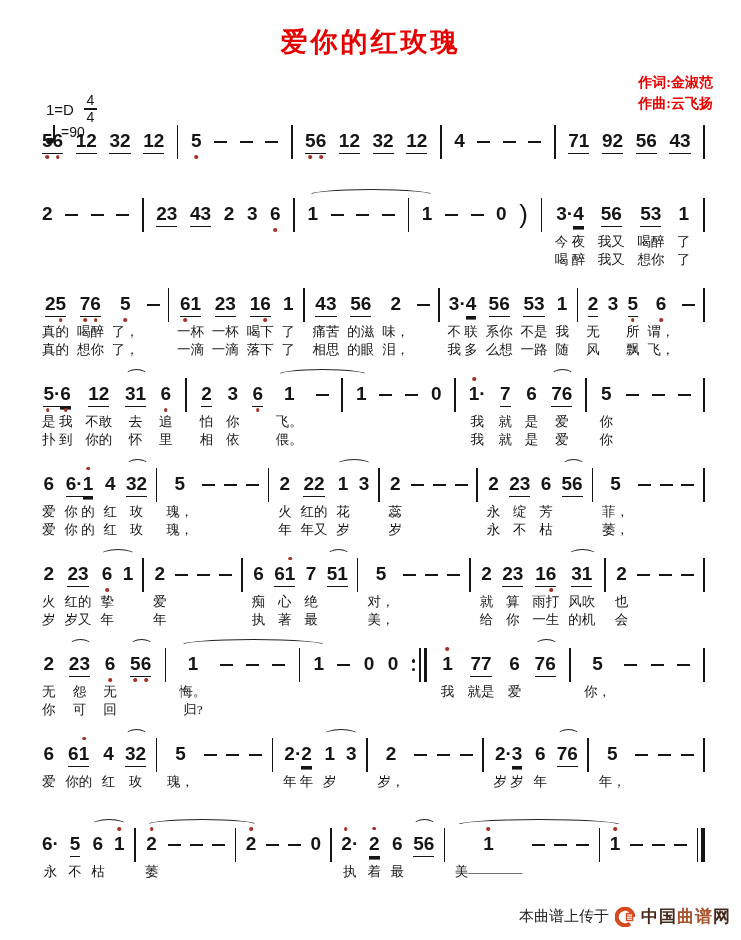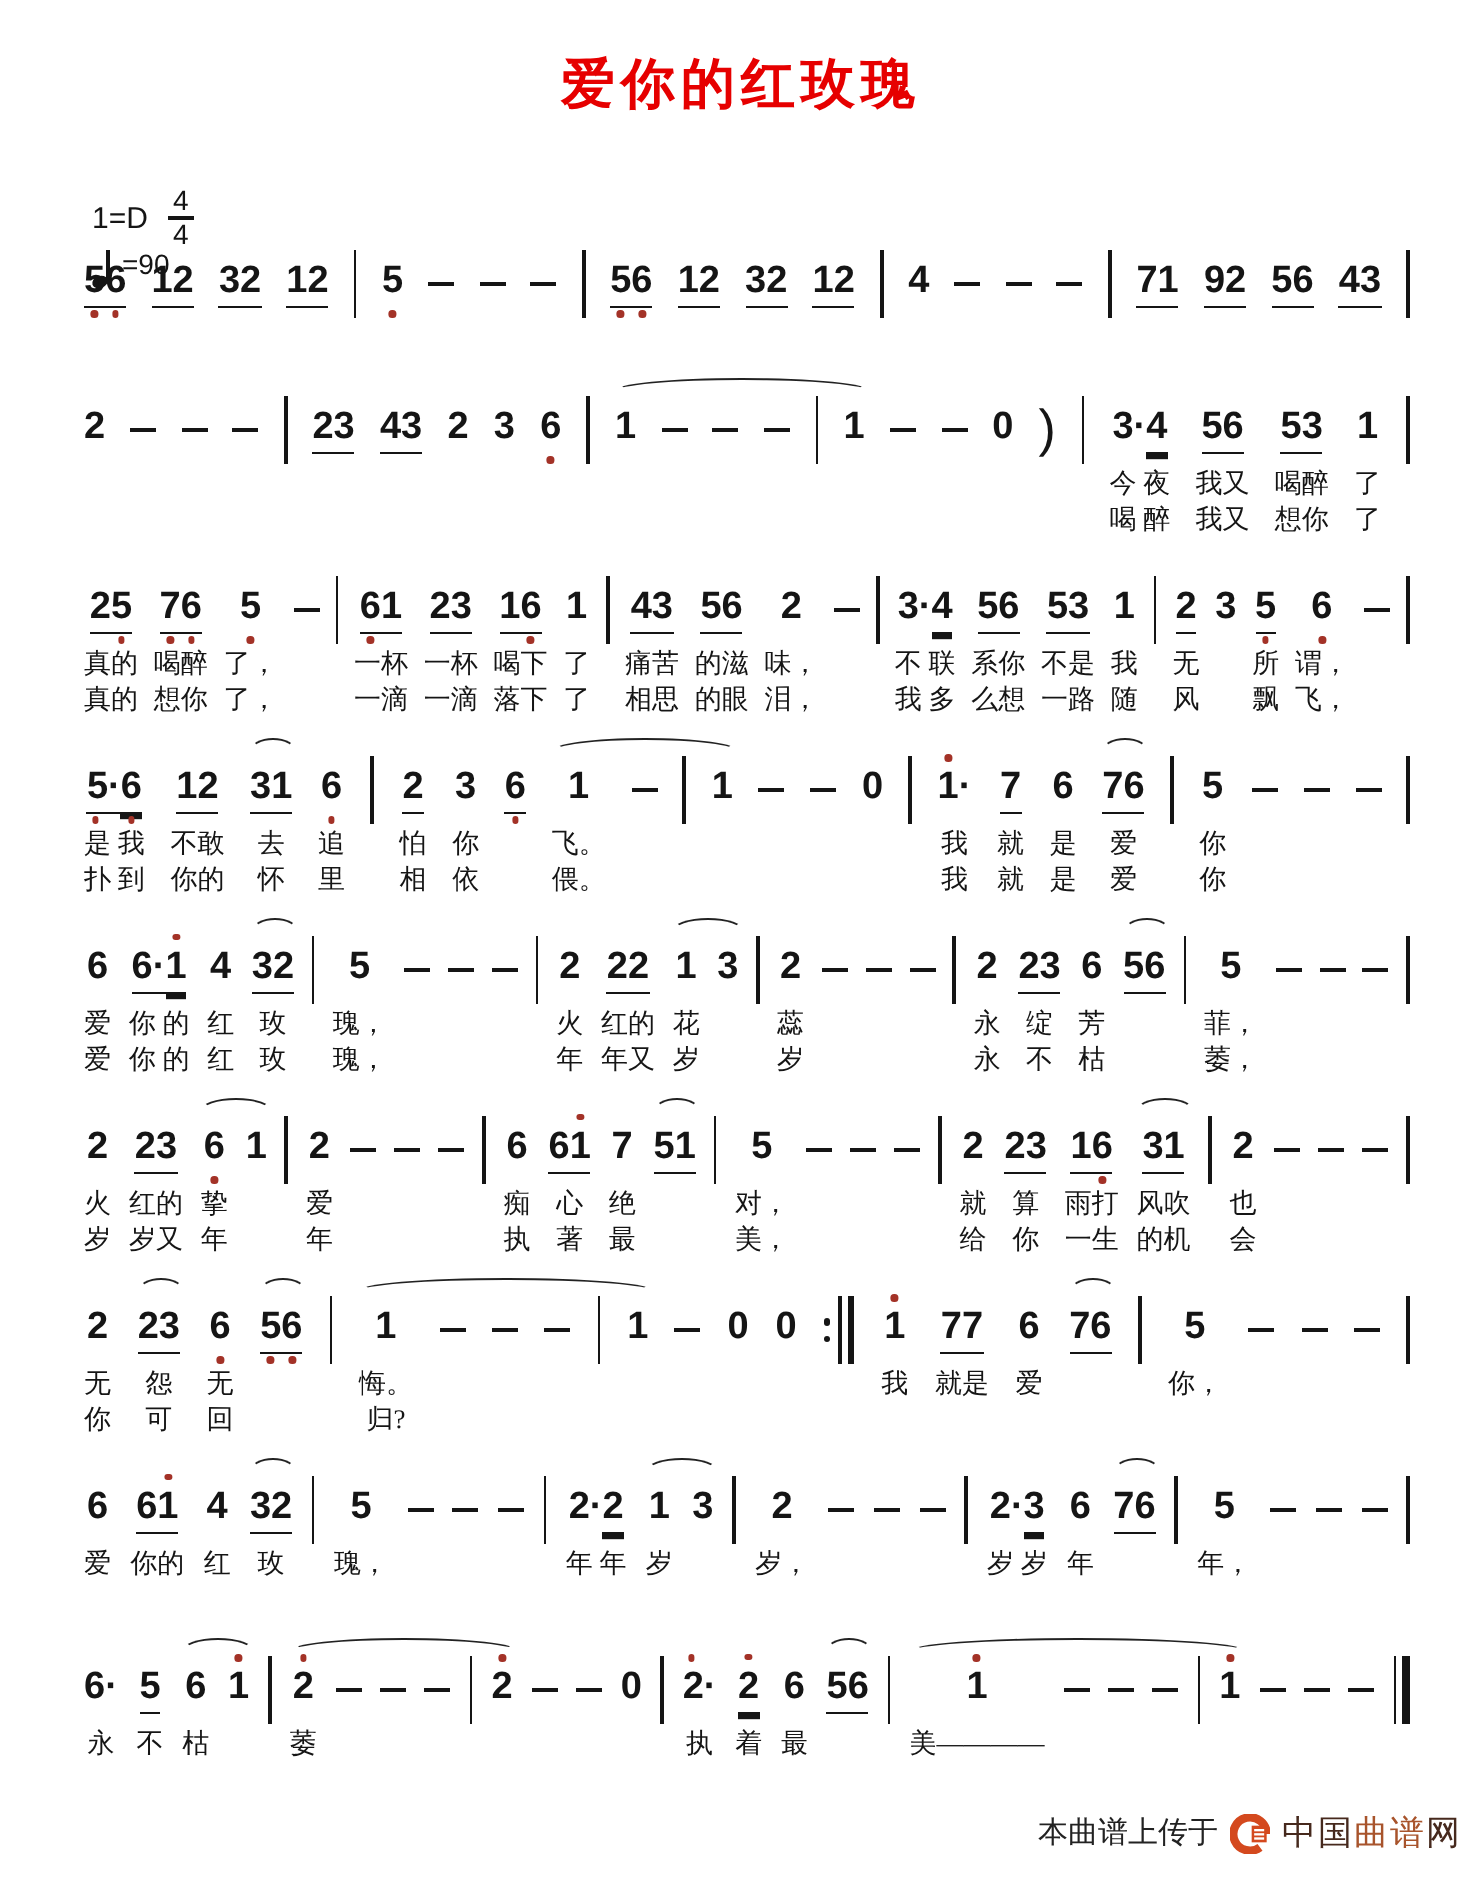--- a/index.html
+++ b/index.html
@@ -48,21 +48,21 @@
   .b1{width:1.6px;height:34px;background:var(--ink);}
   .b2{width:3.6px;height:34px;background:var(--ink);}
   .rdots{display:flex;flex-direction:column;gap:5px;margin-right:1px;}
   .rd{width:3.6px;height:3.6px;border-radius:50%;background:var(--ink);}
   .arc{position:absolute;height:12px;border:1.7px solid #222;border-bottom:none;
        border-left-color:transparent;border-right-color:transparent;border-radius:50%;top:-8px;}
   .mb37{margin-bottom:37px}.mb18{margin-bottom:18px}.mb36{margin-bottom:36px}.mb0{margin-bottom:0}
   
   .footer{position:absolute;right:10px;bottom:12px;display:flex;align-items:center;gap:6px;font-size:15px;}
   .wm-prefix{color:#222;font-family:"Liberation Serif",serif;}
-  .sitename{font-weight:400;font-size:17px;font-family:"Liberation Serif",serif;letter-spacing:1px;}
+  .sitename{font-weight:700;font-size:17px;font-family:"Liberation Serif",serif;letter-spacing:1px;}
   .s1c{color:var(--wmdark);} .s2c{color:var(--wmbrown);} .s3c{color:var(--wmdark);}
 </style>
 </head>
 <body>
 
 <div class="header">
   <div class="title">爱你的红玫瑰</div>
   <div class="meta-left">
     <div class="keyrow">
       <span>1=D</span>
@@ -70,20 +70,24 @@
         <span>4</span>
         <span class="fracline"></span>
         <span>4</span>
       </span>
     </div>
     <div class="temporow">
       <span class="qn"></span>
       <span>=90</span>
     </div>
   </div>
+  <div class="credits">
+    <div>作词:金淑范</div>
+    <div>作曲:云飞扬</div>
+  </div>
 </div>
 
 <div class="score" id="score">
     <div class="sys mb37">
       <div class="nrow">
         <div class="tok">
           <div class="nb">
             <span class="seg u1">56<i class="od lo" style="left: 25%;"></i><i class="od lo" style="left: 75%;"></i></span>
           </div>
         </div>

